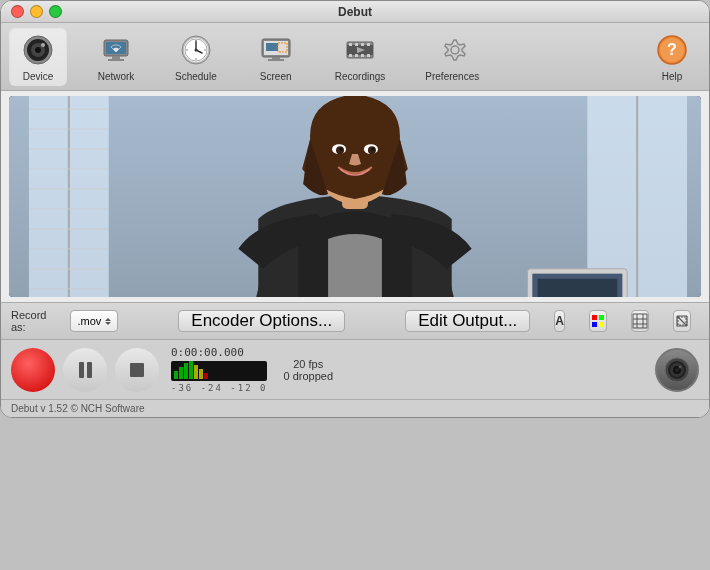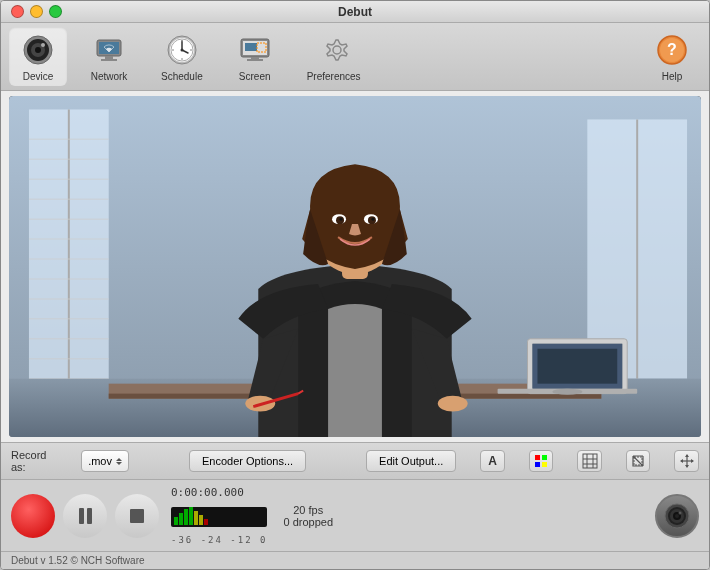--- a/index.html
+++ b/index.html
@@ -8,24 +8,24 @@
       width: 710px;
       height: 570px;
       background: #c0c0c0;
       font-family: -apple-system, 'Helvetica Neue', Arial, sans-serif;
       font-size: 11px;
       overflow: hidden;
     }
 
     .window {
       width: 710px;
-      height: 570px;
+      height: 418px;
       background: #ececec;
       border: 1px solid #888;
-      border-radius: 4px;
+      border-radius: 12px;
       overflow: hidden;
       display: flex;
       flex-direction: column;
     }
 
     
     .titlebar {
       height: 22px;
       background: linear-gradient(to bottom, #e8e8e8, #d0d0d0);
       display: flex;
@@ -64,21 +64,21 @@
       background: linear-gradient(to bottom, #d8d8d8, #c4c4c4);
       border-bottom: 1px solid #aaa;
       display: flex;
       align-items: center;
       padding: 4px 8px;
       justify-content: space-between;
     }
 
     .toolbar-left {
       display: flex;
-      gap: 13px;
+      gap: 20px;
     }
 
     .toolbar-item {
       display: flex;
       flex-direction: column;
       align-items: center;
       padding: 4px 10px;
       cursor: pointer;
       border-radius: 6px;
       min-width: 56px;
@@ -175,21 +175,21 @@
       border-left: 3px solid transparent;
       border-right: 3px solid transparent;
       border-top: 3px solid #555;
     }
 
     .ctrl-button {
       background: linear-gradient(to bottom, #f0f0f0, #d8d8d8);
       border: 1px solid #aaa;
       border-radius: 4px;
       padding: 3px 12px;
-      font-size: 11px;
+      font-size: 17px;
       cursor: pointer;
       height: 22px;
       display: flex;
       align-items: center;
       white-space: nowrap;
       margin-left: 36px;
     }
 
     .icon-button {
       background: linear-gradient(to bottom, #f0f0f0, #d8d8d8);
@@ -383,20 +383,41 @@
             <rect x="8" y="11" width="12" height="8" fill="#4a7a9b"></rect>
             <rect x="14" y="25" width="8" height="2" fill="#888"></rect>
             <rect x="10" y="27" width="16" height="2" fill="#888"></rect>
 
             <rect x="20" y="11" width="9" height="9" fill="none" stroke="#ff8800" stroke-width="1" stroke-dasharray="2,1"></rect>
           </svg>
         </div>
         <span class="toolbar-label">Screen</span>
       </div>
 
+      <div class="toolbar-item">
+        <div class="toolbar-icon">
+          <svg width="36" height="36" viewBox="0 0 36 36">
+
+            <rect x="5" y="10" width="26" height="16" rx="1" fill="#888" stroke="#666" stroke-width="1"></rect>
+            <rect x="5" y="13" width="26" height="10" fill="#555"></rect>
+
+            <rect x="7" y="11" width="3" height="3" rx="0.5" fill="#ccc"></rect>
+            <rect x="13" y="11" width="3" height="3" rx="0.5" fill="#ccc"></rect>
+            <rect x="19" y="11" width="3" height="3" rx="0.5" fill="#ccc"></rect>
+            <rect x="25" y="11" width="3" height="3" rx="0.5" fill="#ccc"></rect>
+            <rect x="7" y="22" width="3" height="3" rx="0.5" fill="#ccc"></rect>
+            <rect x="13" y="22" width="3" height="3" rx="0.5" fill="#ccc"></rect>
+            <rect x="19" y="22" width="3" height="3" rx="0.5" fill="#ccc"></rect>
+            <rect x="25" y="22" width="3" height="3" rx="0.5" fill="#ccc"></rect>
+
+            <polygon points="15,15 15,21 23,18" fill="#aaa"></polygon>
+          </svg>
+        </div>
+        <span class="toolbar-label">Recordings</span>
+      </div>
 
       <div class="toolbar-item">
         <div class="toolbar-icon">
           <svg width="36" height="36" viewBox="0 0 36 36">
 
             <path d="M18 12 L20 8 L22 8 L24 12 L26 13 L30 12 L31 14 L28 17 L28 19 L31 22 L30 24 L26 23 L24 24 L22 28 L20 28 L18 24 L16 23 L12 24 L11 22 L14 19 L14 17 L11 14 L12 12 L16 13 Z" fill="none" stroke="#888" stroke-width="1.5"></path>
             <circle cx="21" cy="18" r="4" fill="none" stroke="#888" stroke-width="1.5"></circle>
           </svg>
         </div>
         <span class="toolbar-label">Preferences</span>
@@ -578,21 +599,21 @@
       <div class="pause-icon">
         <div class="pause-bar"></div>
         <div class="pause-bar"></div>
       </div>
     </div>
 
     <div class="stop-btn">
       <div class="stop-square"></div>
     </div>
 
-    <div style="display:flex;flex-direction:column;gap:8px;margin-left:4px;">
+    <div style="display:flex;flex-direction:column;gap:2px;margin-left:4px;">
       <div class="timecode">0:00:00.000</div>
       <div style="background:#111;padding:2px 3px;border-radius:2px;display:flex;gap:1px;align-items:flex-end;height:20px;">
 
         <div style="width:4px;height:8px;background:#00aa00;"></div>
         <div style="width:4px;height:12px;background:#00aa00;"></div>
         <div style="width:4px;height:16px;background:#00aa00;"></div>
         <div style="width:4px;height:18px;background:#00aa00;"></div>
         <div style="width:4px;height:14px;background:#aaaa00;"></div>
         <div style="width:4px;height:10px;background:#aaaa00;"></div>
         <div style="width:4px;height:6px;background:#aa0000;"></div>

